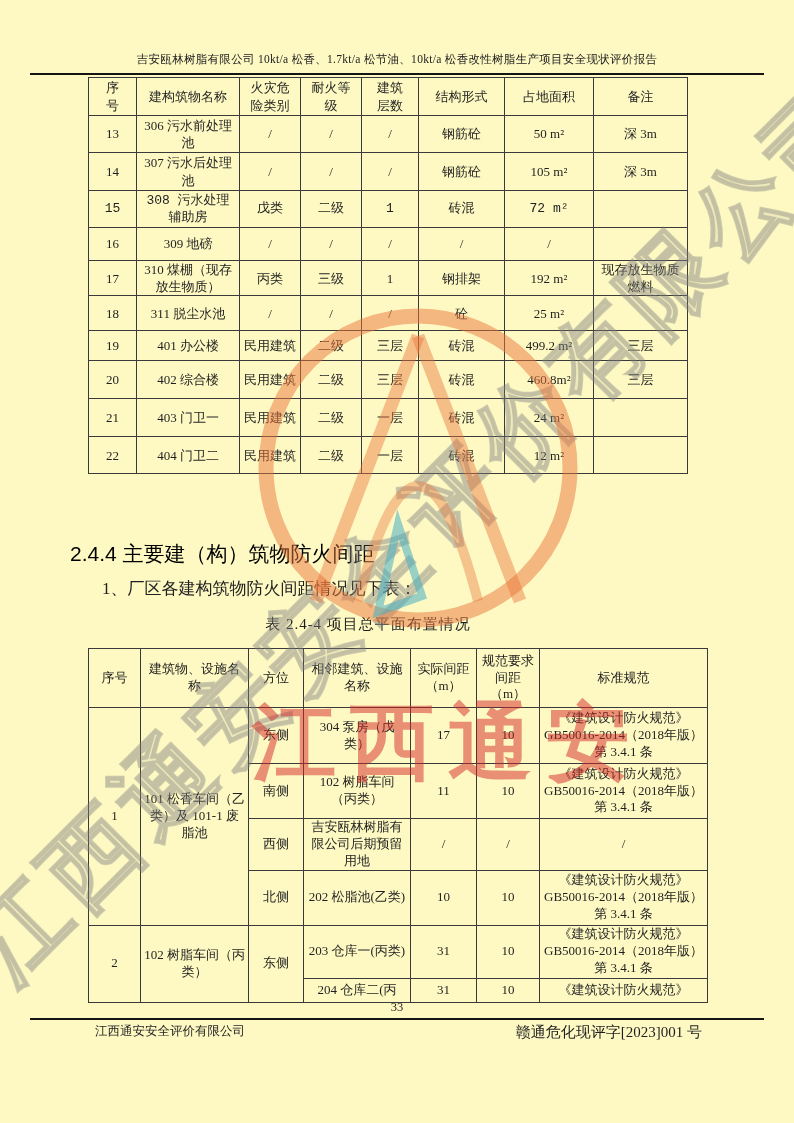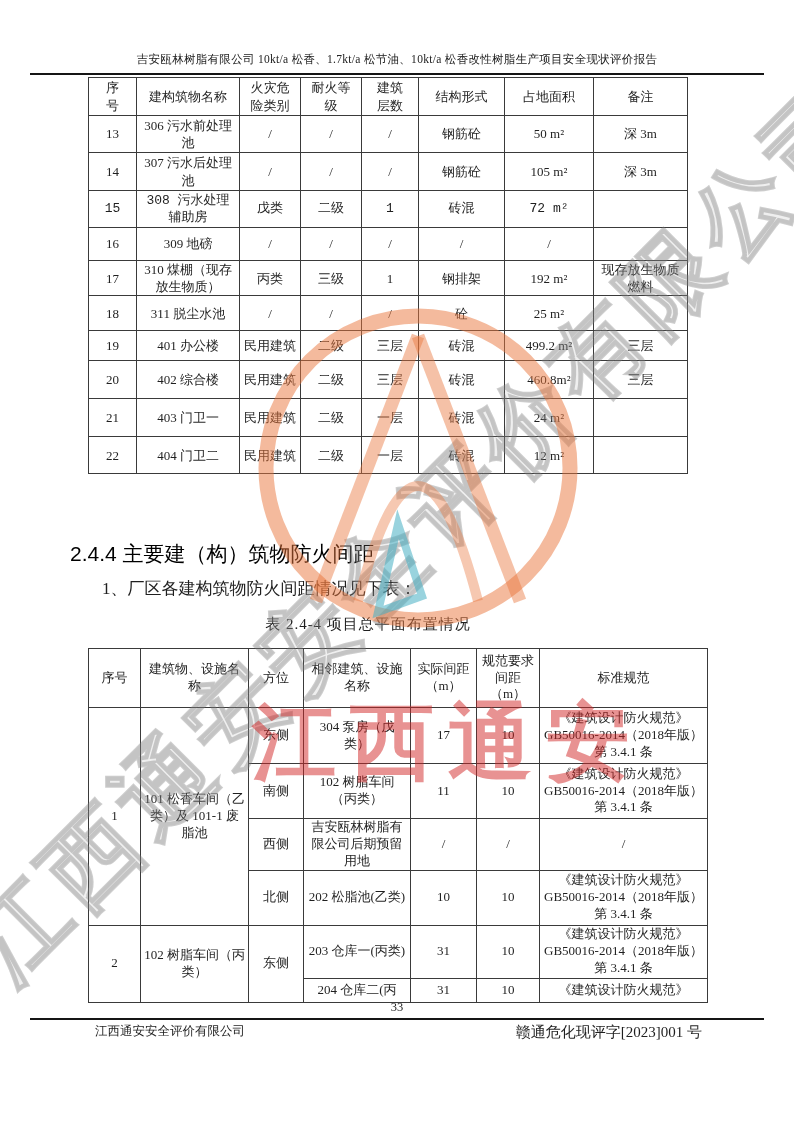--- a/index.html
+++ b/index.html
@@ -1,16 +1,16 @@
 <!DOCTYPE html>
 <html><head>
 <meta charset="utf-8">
 <style>
   html,body{margin:0;padding:0;background:#e8e8e8;}
-  .page{position:relative;width:794px;height:1123px;background:#ffffff;margin:0 auto;
+  .page{position:relative;width:794px;height:1123px;background:#fef9c3;margin:0 auto;
         overflow:hidden;font-family:"Liberation Serif",serif;color:#1f1f1f;}
   
   .doc-header{position:absolute;top:52px;left:0;width:794px;text-align:center;
               font-size:11.5px;letter-spacing:.3px;color:#222;}
   .rule-top{position:absolute;top:73px;left:30px;width:734px;height:2px;background:#151515;}
   .rule-bottom{position:absolute;top:1018px;left:30px;width:734px;height:1.6px;background:#151515;}
   .page-number{position:absolute;top:1000px;left:0;width:794px;text-align:center;font-size:12.5px;}
   .footer-left{position:absolute;top:1023px;left:95px;font-size:12.5px;}
   .footer-right{position:absolute;top:1023px;right:92px;font-size:15px;}
   

